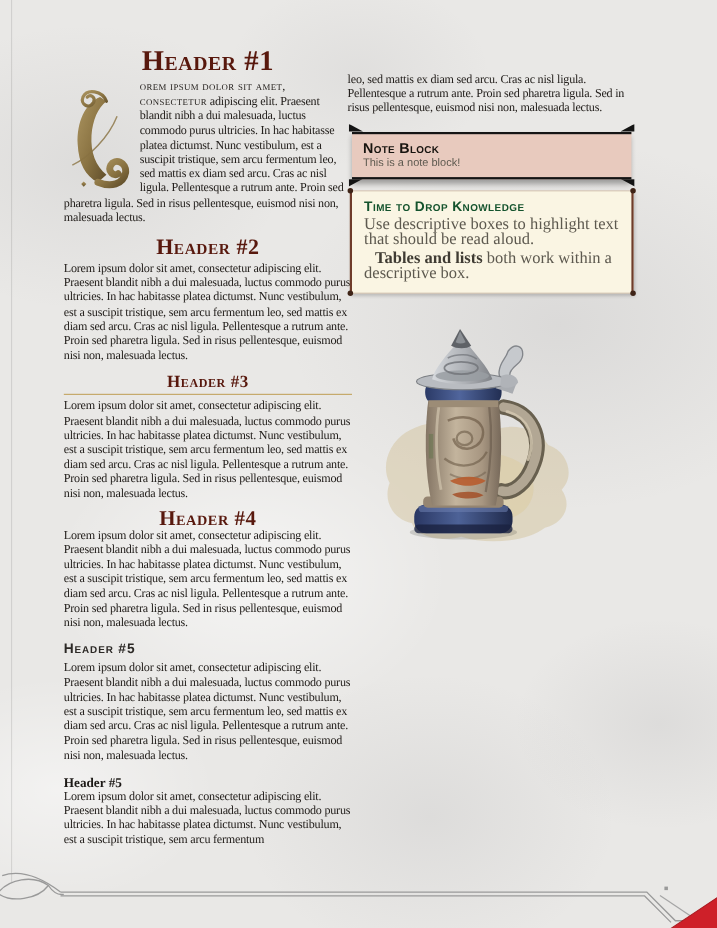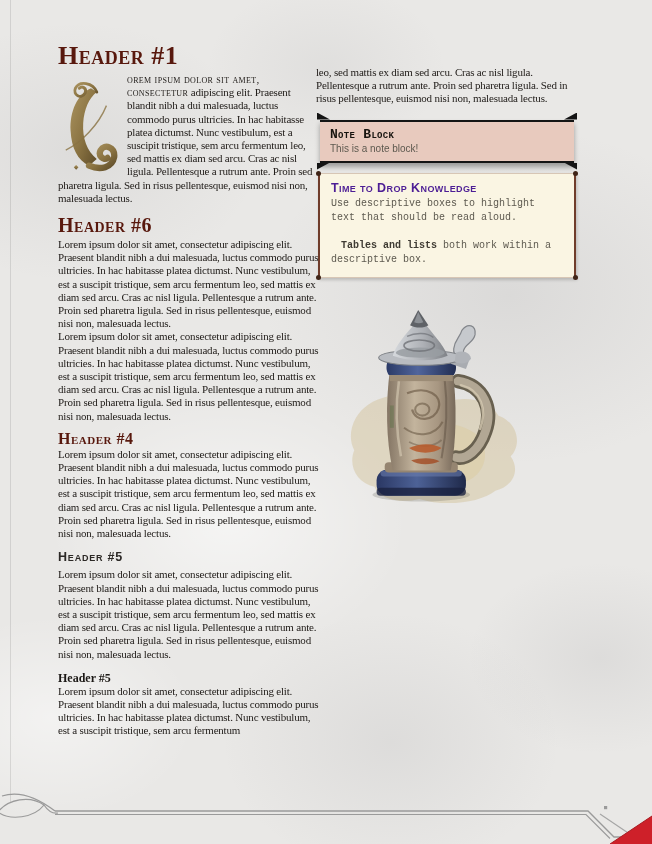--- a/index.html
+++ b/index.html
@@ -14,54 +14,54 @@
       radial-gradient(ellipse 260px 200px at 60% 88%, rgba(115,115,120,.10), transparent 65%),
       radial-gradient(ellipse 220px 160px at 92% 78%, rgba(115,115,120,.10), transparent 60%),
       radial-gradient(ellipse 240px 170px at 8% 85%, rgba(255,255,255,.45), transparent 60%),
       radial-gradient(ellipse 200px 140px at 50% 8%, rgba(115,115,120,.08), transparent 60%);
   }
   .edge-line{position:absolute;left:10px;top:0;width:1px;height:802px;background:rgba(40,40,40,.12);}
   .col{position:absolute;}
   .col-left{left:58px;top:42px;width:262px;}
   .col-right{left:316px;top:66px;width:260px;}
 
-  h1,h2,h3,h4{font-variant:small-caps;font-weight:bold;color:var(--accent,#58180d);margin:0;letter-spacing:.5px;}
+  h1,h2,h3,h4{font-variant:small-caps;font-weight:bold;color:var(--accent,#58180d);margin:0;letter-spacing:.5px;text-align:center;}
   h1{font-size:26px;line-height:28px;margin-bottom:3px;}
   h2{font-size:20px;line-height:22px;margin:9px 0 2px;}
   h3{font-size:15.5px;line-height:17px;margin:9px 0 4px;padding-bottom:2px;border-bottom:1.5px solid var(--gold_underline,#c2a35f);}
-  h4{font-size:16px;line-height:15px;margin:8px 0 2px;}
+  h4{font-size:19px;line-height:15px;margin:8px 0 2px;}
   .h5{font-family:"Liberation Sans",sans-serif;font-variant:small-caps;font-weight:bold;font-size:12.5px;line-height:14px;color:#2c2926;letter-spacing:.8px;margin:10px 0 4px;}
   .h6{font-weight:bold;font-size:12px;line-height:14px;color:#1c1916;margin:10px 0 0;}
 
   p.body{font-size:11px;line-height:13.2px;letter-spacing:-.2px;color:var(--text_body,#24201d);margin:0;}
   .lead{font-variant:small-caps;letter-spacing:.35px;margin-top:28px;}
   .dropcap-svg{float:left;width:62px;height:94px;margin:5px 7px 0 0;}
 
   .note{position:relative;margin:14px 2px 0 4px;background:var(--note_bg,#e8cabe);
     border-top:2.5px solid var(--note_border,#141414);border-bottom:2.5px solid var(--note_border,#141414);
     padding:5px 10px 7px;box-shadow:0 4px 5px rgba(0,0,0,.33);}
   .note-corner{position:absolute;width:13px;height:7px;background:var(--note_border,#141414);}
   .nc-tl{top:-9px;left:-3px;clip-path:polygon(0 0,100% 100%,0 100%);}
   .nc-tr{top:-9px;right:-3px;clip-path:polygon(100% 0,0 100%,100% 100%);}
   .nc-bl{bottom:-9px;left:-3px;clip-path:polygon(0 0,100% 0,0 100%);}
   .nc-br{bottom:-9px;right:-3px;clip-path:polygon(0 0,100% 0,100% 100%);}
-  .note-title{font-family:Liberation Mono, monospace;font-variant:small-caps;font-weight:bold;font-size:13px;color:#17140f;letter-spacing:.3px;}
+  .note-title{font-family:Liberation Sans, sans-serif;font-variant:small-caps;font-weight:bold;font-size:13px;color:#17140f;letter-spacing:.3px;}
   .note-text{font-family:"Liberation Sans",sans-serif;font-size:10px;color:var(--text_sans,#5d594f);margin-top:1px;}
 
   .descbox{position:relative;margin:10px 0 0 2px;background:var(--desc_bg,#faf5e3);
     border-left:2px solid var(--desc_border,#6f3c2a);border-right:2px solid var(--desc_border,#6f3c2a);
     border-top:1px solid rgba(111,60,42,.25);border-bottom:1px solid rgba(111,60,42,.25);
     padding:7px 11px 9px;box-shadow:1px 2px 3px rgba(0,0,0,.18);}
   .desc-dot{position:absolute;width:5px;height:5px;border-radius:50%;background:#3f2417;}
   .dd-tl{top:-3px;left:-4px;} .dd-tr{top:-3px;right:-4px;}
   .dd-bl{bottom:-3px;left:-4px;} .dd-br{bottom:-3px;right:-4px;}
-  .desc-title{font-family:"Liberation Sans",sans-serif;font-variant:small-caps;font-weight:bold;font-size:12.5px;color:#4c1d95;letter-spacing:.4px;margin-bottom:2px;}
-  .desc-text{font-family:Liberation Mono, monospace;font-size:10px;line-height:14.5px;color:var(--text_sans,#5d594f);}
+  .desc-title{font-family:"Liberation Sans",sans-serif;font-variant:small-caps;font-weight:bold;font-size:12.5px;color:#14532d;letter-spacing:.4px;margin-bottom:2px;}
+  .desc-text{font-family:Liberation Serif, serif;font-size:15px;line-height:14.5px;color:var(--text_sans,#5d594f);}
   .desc-text .b{font-weight:bold;color:#3f3b33;}
-  .indent{text-indent:10px;margin-top:13px;}
+  .indent{text-indent:10px;margin-top:2px;}
 
   .stein-wrap{margin-top:30px;margin-left:32px;width:178px;height:198px;}
   .footer-svg{position:absolute;left:0;bottom:0;width:652px;height:62px;}
 </style>
 </head>
 <body>
 
 <div class="page">
   <div class="edge-line"></div>
 
@@ -79,23 +79,24 @@
         </defs>
         <path d="M34,10 C20,16 12,34 13,54 C14,72 20,84 32,90 L40,83 C30,75 25,62 26,46 C27,32 32,20 40,14 Z" fill="url(#gold)"></path>
         <path d="M40,14 C36,4 22,2 18,10 C15,17 24,22 28,15 C30,10 25,7 22,10" fill="none" stroke="url(#gold)" stroke-width="3" stroke-linecap="round"></path>
         <path d="M32,90 C44,95 56,92 58,81 C59,71 48,67 44,74 C41,80 47,85 51,82" fill="none" stroke="url(#gold)" stroke-width="6.5" stroke-linecap="round"></path>
         <path d="M8,74 C24,66 42,48 50,28" fill="none" stroke="url(#gold)" stroke-width="1.4" opacity="0.8"></path>
         <rect x="17" y="90" width="3.4" height="3.4" transform="rotate(45 18.7 91.7)" fill="url(#gold)"></rect>
       </svg>
       <span class="lead">orem ipsum dolor sit amet, consectetur</span><span> adipiscing elit. Praesent blandit nibh a dui malesuada, luctus commodo purus ultricies. In hac habitasse platea dictumst. Nunc vestibulum, est a suscipit tristique, sem arcu fermentum leo, sed mattis ex diam sed arcu. Cras ac nisl ligula. Pellentesque a rutrum ante. Proin sed pharetra ligula. Sed in risus pellentesque, euismod nisi non, malesuada lectus.</span>
     </p>
 
-    <h2>Header #6</h2>
-    <p class="body">Lorem ipsum dolor sit amet, consectetur adipiscing elit. Praesent blandit nibh a dui malesuada, luctus commodo purus ultricies. In hac habitasse platea dictumst. Nunc vestibulum, est a suscipit tristique, sem arcu fermentum leo, sed mattis ex diam sed arcu. Cras ac nisl ligula. Pellentesque a rutrum ante. Proin sed pharetra ligula. Sed in risus pellentesque, euismod nisi non, malesuada lectus.</p>
-
+    <h2>Header #2</h2>
+    <p class="body">Lorem ipsum dolor sit amet, consectetur adipiscing elit. Praesent blandit nibh a dui malesuada, luctus commodo purus ultricies. In hac habitasse platea dictumst. Nunc vestibulum, est a suscipit tristique, sem arcu fermentum leo, sed mattis ex diam sed arcu. Cras ac nisl ligula. Pellentesque a rutrum ante. Proin sed pharetra ligula. Sed in risus pellentesque, euismod nisi non, malesuada lectus.</p>
+
+    <h3>Header #3</h3>
     <p class="body">Lorem ipsum dolor sit amet, consectetur adipiscing elit. Praesent blandit nibh a dui malesuada, luctus commodo purus ultricies. In hac habitasse platea dictumst. Nunc vestibulum, est a suscipit tristique, sem arcu fermentum leo, sed mattis ex diam sed arcu. Cras ac nisl ligula. Pellentesque a rutrum ante. Proin sed pharetra ligula. Sed in risus pellentesque, euismod nisi non, malesuada lectus.</p>
 
     <h4>Header #4</h4>
     <p class="body">Lorem ipsum dolor sit amet, consectetur adipiscing elit. Praesent blandit nibh a dui malesuada, luctus commodo purus ultricies. In hac habitasse platea dictumst. Nunc vestibulum, est a suscipit tristique, sem arcu fermentum leo, sed mattis ex diam sed arcu. Cras ac nisl ligula. Pellentesque a rutrum ante. Proin sed pharetra ligula. Sed in risus pellentesque, euismod nisi non, malesuada lectus.</p>
 
     <div class="h5">Header #5</div>
     <p class="body">Lorem ipsum dolor sit amet, consectetur adipiscing elit. Praesent blandit nibh a dui malesuada, luctus commodo purus ultricies. In hac habitasse platea dictumst. Nunc vestibulum, est a suscipit tristique, sem arcu fermentum leo, sed mattis ex diam sed arcu. Cras ac nisl ligula. Pellentesque a rutrum ante. Proin sed pharetra ligula. Sed in risus pellentesque, euismod nisi non, malesuada lectus.</p>
 
     <div class="h6">Header #5</div>
     <p class="body">Lorem ipsum dolor sit amet, consectetur adipiscing elit. Praesent blandit nibh a dui malesuada, luctus commodo purus ultricies. In hac habitasse platea dictumst. Nunc vestibulum, est a suscipit tristique, sem arcu fermentum</p>

